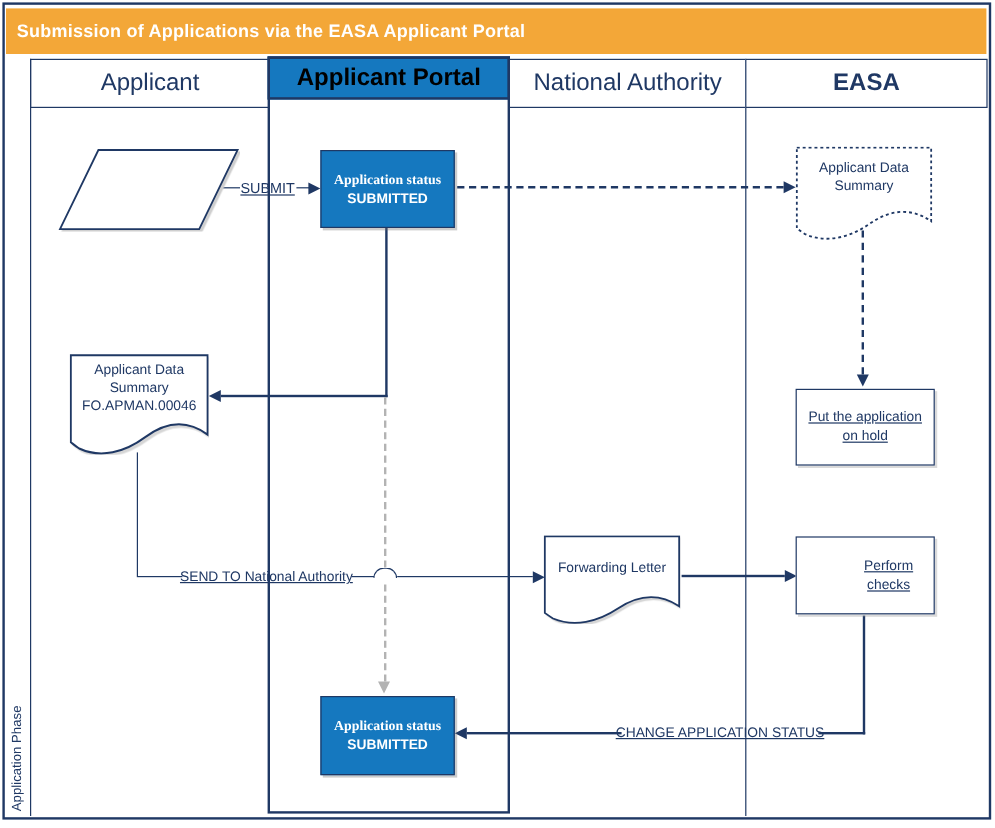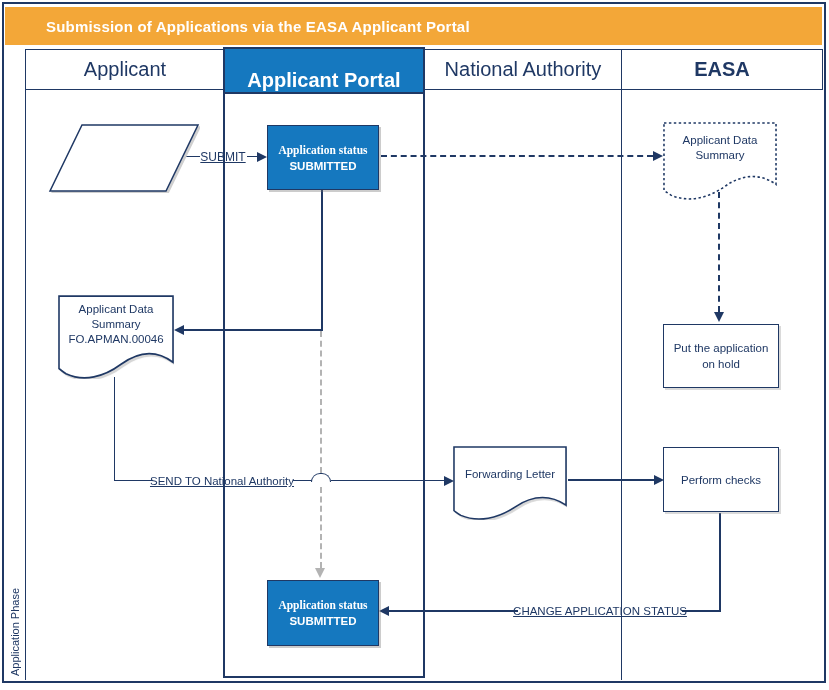--- a/index.html
+++ b/index.html
@@ -2,38 +2,38 @@
 <html><head>
 <meta charset="utf-8">
 <style>
   html,body{margin:0;padding:0;background:#fff;}
   .stage{position:relative;width:829px;height:690px;background:#fff;
          font-family:"Liberation Sans",sans-serif;overflow:hidden;color:#1F3864;}
   .abs{position:absolute;box-sizing:border-box;}
   
   .frame{left:2px;top:2px;width:824px;height:681px;border:2px solid #1F3864;}
   .titlebar{left:5px;top:7px;width:817px;height:38px;background:#F3A738;
-            display:flex;align-items:center;padding-left:32px;}
+            display:flex;align-items:center;}
   .titlebar .t{color:#fff;font-weight:bold;font-size:15px;padding-left:9px;letter-spacing:.2px;}
   .hcell{top:49px;height:41px;border:1.5px solid #1F3864;display:flex;align-items:center;
          justify-content:center;font-size:20px;background:#fff;}
-  .hcell.blue{top:47px;height:47px;border:2.5px solid #1F3864;background:#1578BF;color:#ffffff;font-weight:bold;align-items:flex-end;}
+  .hcell.blue{top:47px;height:36px;border:2.5px solid #1F3864;background:#1578BF;color:#000000;font-weight:bold;}
   .vline{border-left:1.5px solid #1F3864;width:0;}
   .portal-rect{left:223px;top:47px;width:202px;height:631px;border:2.5px solid #1F3864;pointer-events:none;}
   .phase{left:4px;top:583px;width:21px;height:97px;display:flex;align-items:center;justify-content:center;
          writing-mode:vertical-rl;transform:rotate(180deg);font-size:11px;}
   
   .bluebox{background:#1578BF;border:1.5px solid #1F3864;box-shadow:2px 2px 0 rgba(110,110,110,.35);
            color:#fff;display:flex;flex-direction:column;align-items:center;justify-content:center;
            font-size:11.5px;line-height:16px;text-align:center;}
   .bluebox .b1{font-weight:600;font-family:Liberation Serif, serif;}
   .bluebox .b2{font-weight:bold;}
   .whitebox{background:#fff;border:1.5px solid #1F3864;box-shadow:2px 2px 0 rgba(150,150,150,.35);
             display:flex;flex-direction:column;align-items:center;justify-content:center;
-            font-size:11.5px;line-height:16px;text-align:center;}
+            font-size:11.5px;line-height:16px;text-align:center;text-decoration:underline;}
   .shapetext{text-align:center;font-size:11.5px;line-height:15px;pointer-events:none;}
   .ptext{text-align:center;font-size:12px;line-height:20px;pointer-events:none;}
   
   .hsolid{height:0;border-top:2px solid #1F3864;}
   .hsolid.thin{border-top-width:1.5px;}
   .vsolid{width:0;border-left:2px solid #1F3864;}
   .vsolid.thin{border-left-width:1.5px;}
   .hdash{height:0;border-top:2px dashed #1F3864;}
   .vdash{width:0;border-left:2.5px dashed #1F3864;}
   .vdash.gray{border-left-color:#B3B3B3;}
@@ -143,21 +143,21 @@
     <span style="display:block">FO.APMAN.00046</span>
   </div>
 
   <svg class="abs" style="left:453px;top:446px;" width="114" height="74" viewBox="0 0 116 80" preserveAspectRatio="none">
     <path d="M1 1 H115 V64 C98 52 80 54 63 66 C46 78 26 83 8 75 C5.5 73.5 3 71.5 1 70 Z" fill="#fff" stroke="#1F3864" stroke-width="1.6" style="filter:drop-shadow(2px 2px 0 #d6d6d6);"></path>
   </svg>
   <div class="abs shapetext" style="left:453px;top:467px;width:114px;">
     <span style="display:block">Forwarding Letter</span>
   </div>
 
-  <div class="abs whitebox" style="left:663px;top:447px;width:116px;height:65px;">
+  <div class="abs whitebox" style="left:663px;top:447px;width:116px;height:65px;padding-left:39px;">
     <span>Perform checks</span>
   </div>
 
   <div class="abs bluebox" style="left:267px;top:580px;width:112px;height:66px;">
     <span class="b1">Application status</span>
     <span class="b2">SUBMITTED</span>
   </div>
 
 </div>
 

